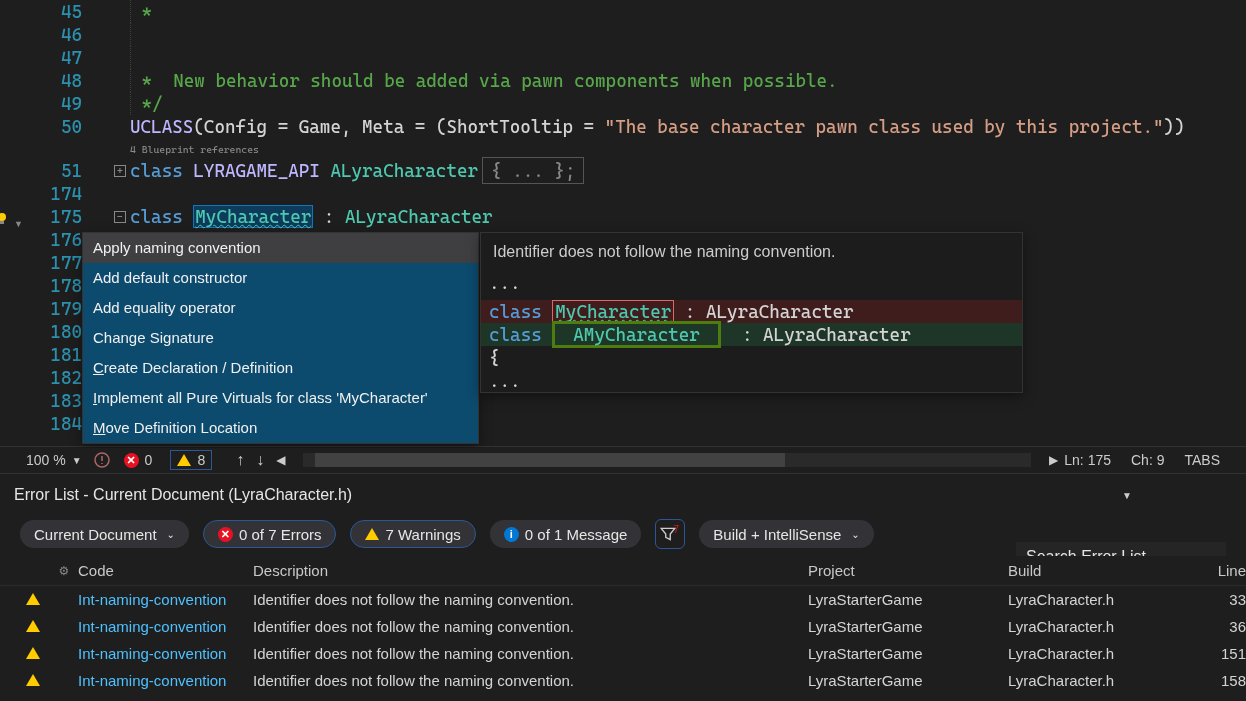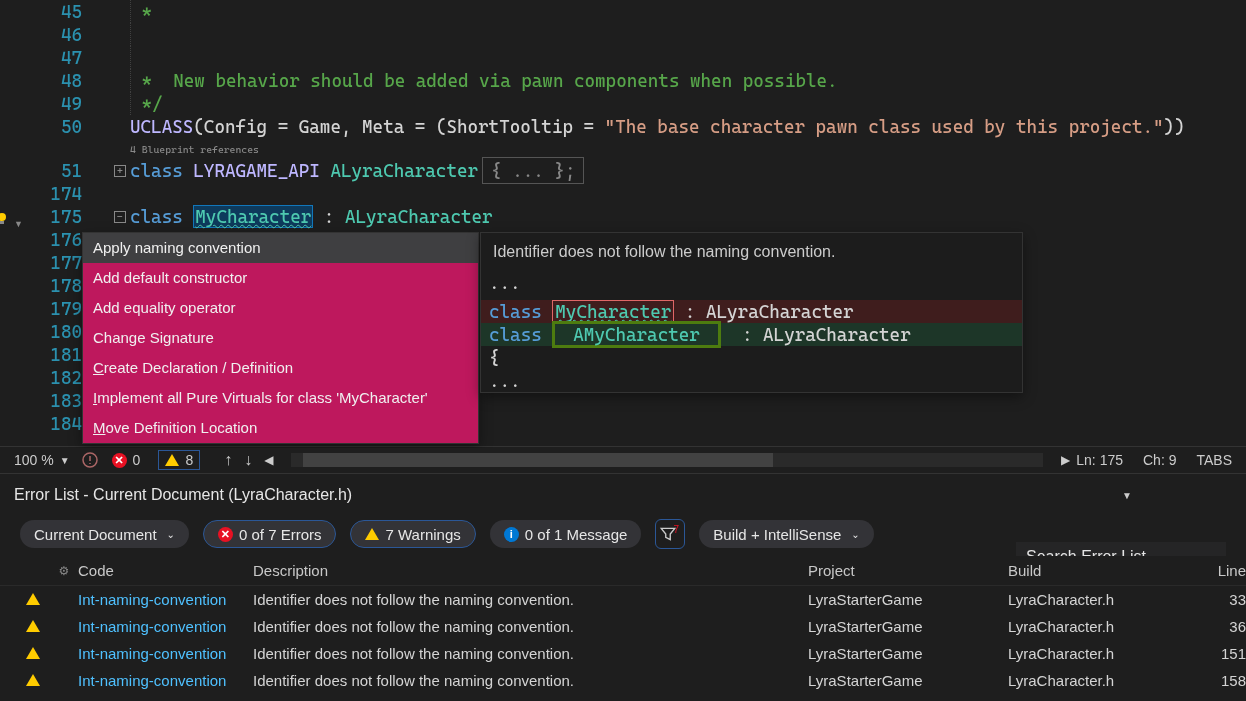--- a/index.html
+++ b/index.html
@@ -88,21 +88,21 @@
   left: 14px;
   top: 219px;
   font-size: 9px;
   color: #888;
 }
 .quickfix-menu {
   position: absolute;
   left: 82px;
   top: 232px;
   width: 397px;
-  background: #be185d;
+  background: #0c4a6e;
   border: 1px solid #333;
   z-index: 10;
   box-shadow: 0 4px 12px rgba(0,0,0,0.4);
 }
 .quickfix-item {
   height: 30px;
   line-height: 30px;
   padding: 0 10px;
   color: #f0f0f0;
   font-size: 15px;
@@ -148,21 +148,21 @@
   top: 446px;
   width: 1246px;
   height: 28px;
   background: #1e1e1e;
   border-top: 1px solid #333;
   border-bottom: 1px solid #333;
   display: flex;
   align-items: center;
   font-size: 14px;
   color: #cccccc;
-  padding: 0 14px;
+  padding: 0 26px;
 }
 .status-bar .zoom { margin-right: 6px; }
 .status-bar .caret-down { font-size: 10px; margin-right: 12px; }
 .status-bar .round-icon { width: 16px; height: 16px; margin-right: 14px; }
 .status-bar .err-badge { display: inline-flex; align-items: center; margin-right: 18px; }
 .status-bar .warn-badge { display: inline-flex; align-items: center; border: 1px solid #2b5797; padding: 1px 6px; margin-right: 18px; }
 .status-bar .arrow { margin: 0 6px; font-size: 16px; }
 .status-bar .scrollbar-track {
   flex: 1;
   height: 14px;

